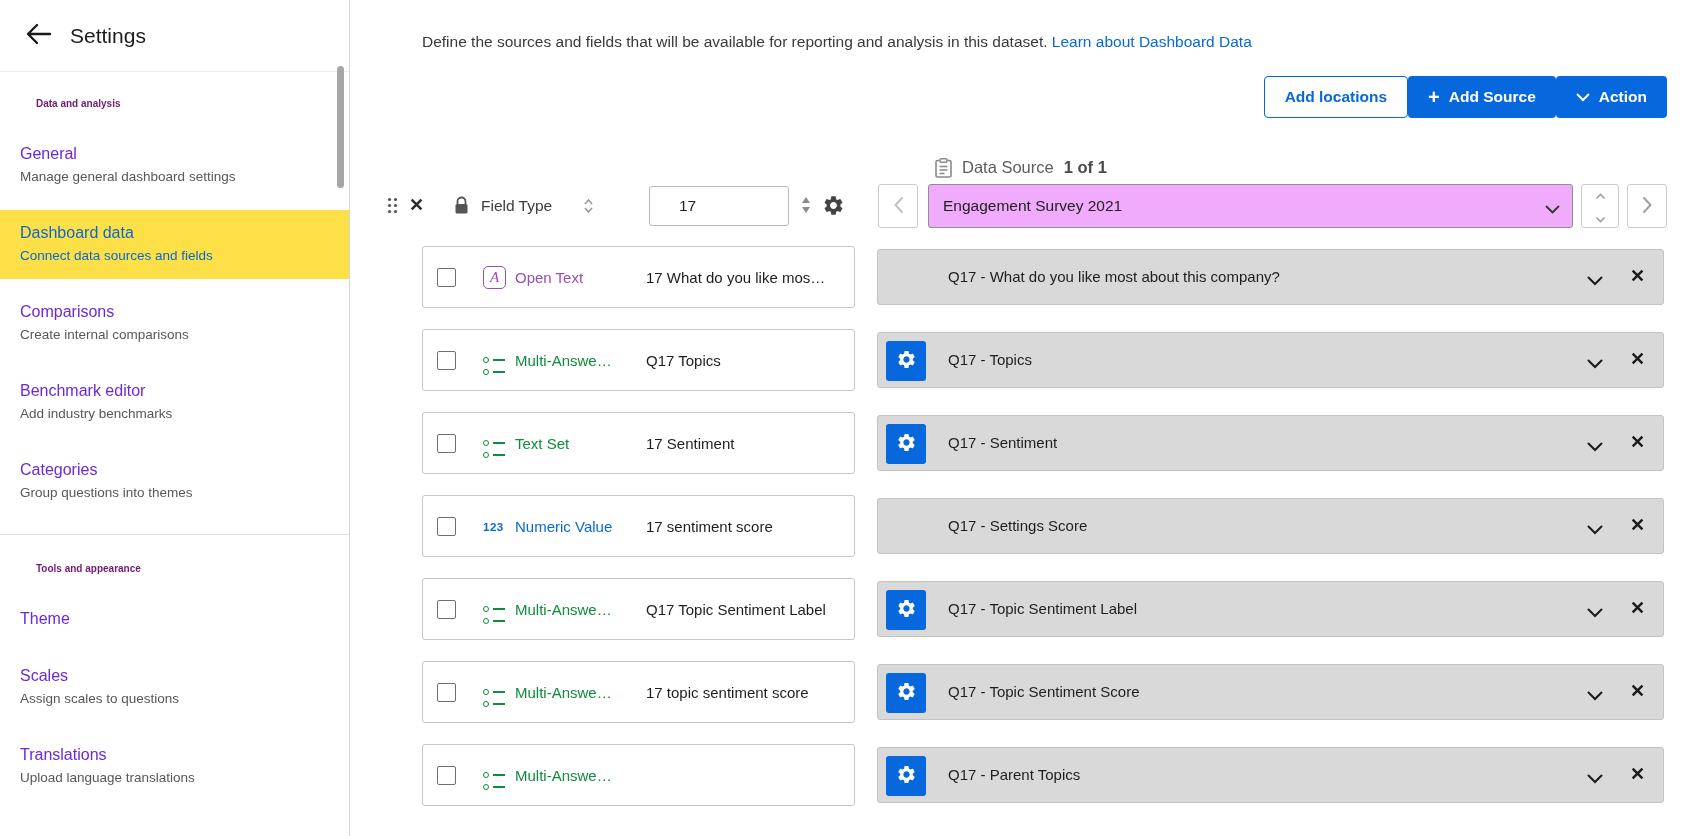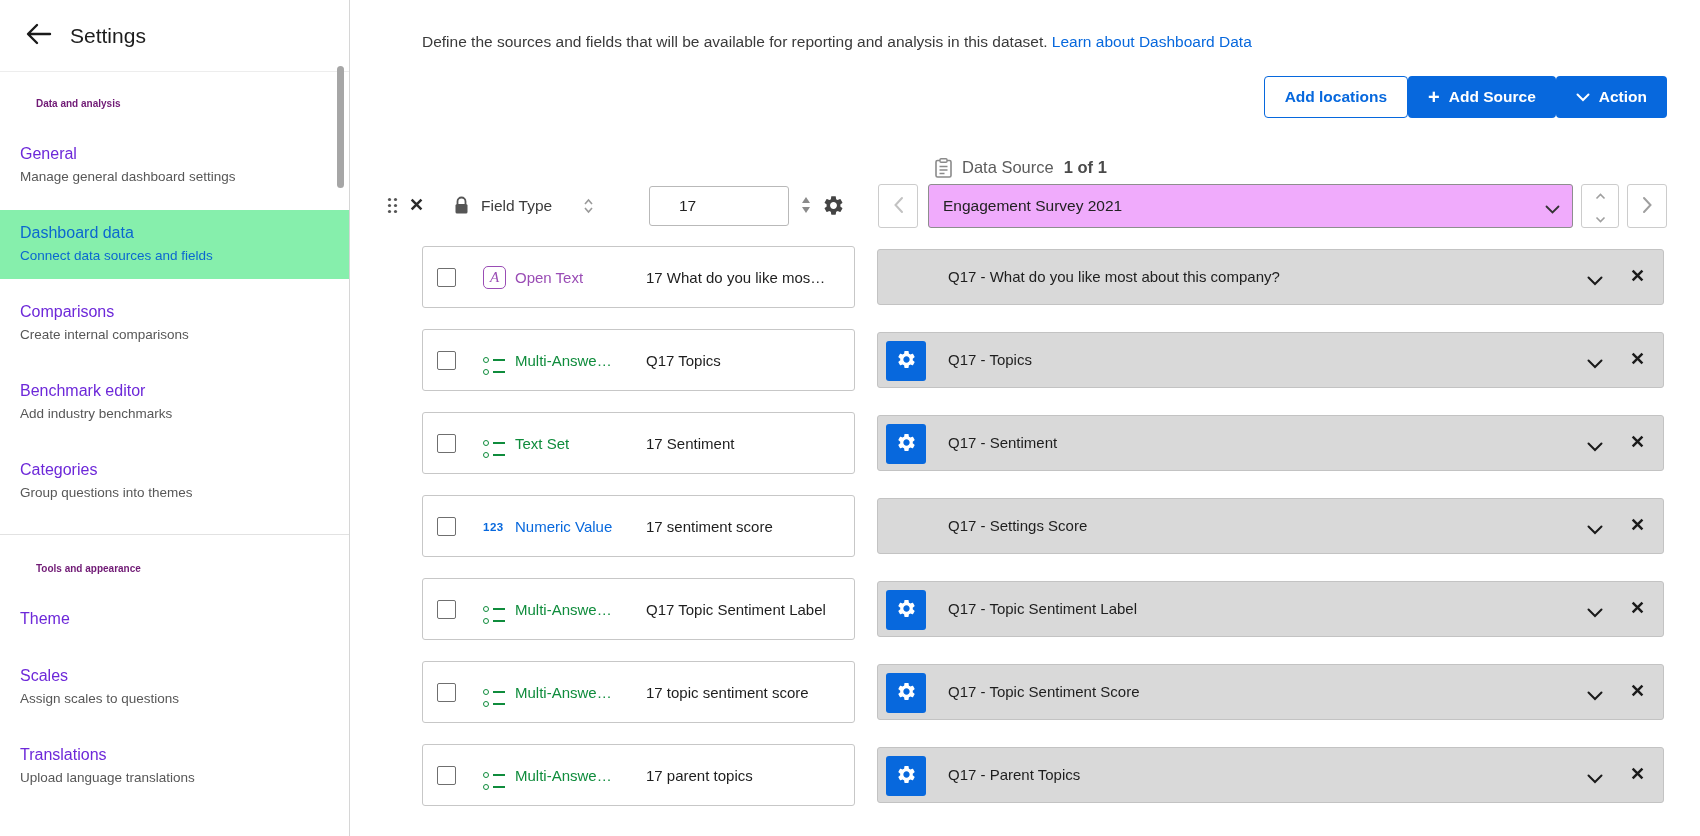--- a/index.html
+++ b/index.html
@@ -10,21 +10,21 @@
   
   .sidebar{position:absolute;left:0;top:0;bottom:0;width:350px;background:#fff;border-right:1px solid #d6d6d6}
   .sidebar-header{display:flex;align-items:center;gap:16px;height:72px;padding-left:24px;border-bottom:1px solid #ededed}
   .back-btn{width:30px;height:30px;border:none;background:none;cursor:pointer;display:flex;align-items:center;justify-content:center}
   .sidebar-title{font-size:21px;color:#1c1c1c}
   .nav{padding-top:26px}
   .nav-heading{font-size:10px;font-weight:bold;color:#701a75;padding:0 20px;margin:0 16px 22px}
   .nav-item{padding:13px 20px 14px;margin-bottom:10px;cursor:pointer}
   .nav-item-label{font-size:16px;color:#6d28d9;line-height:20px}
   .nav-item-sub{font-size:13.5px;color:#575757;line-height:19px;margin-top:3px}
-  .nav-item.selected{background:#86efac}
+  .nav-item.selected{background:#fde047}
   .nav-item.selected .nav-item-label,.nav-item.selected .nav-item-sub{color:#0b67d0}
   .nav-divider{border-top:1px solid #e2e2e2;margin:18px 0 28px}
   .scroll-thumb{position:absolute;top:66px;right:5px;width:7px;height:122px;border-radius:4px;background:#a6a6a6}
 
   
   .main{position:absolute;left:351px;top:0;right:0;bottom:0}
   .description{position:absolute;left:71px;top:33px;font-size:15.5px;color:#3a3a3a;white-space:nowrap}
   .description a{color:#0768dd;text-decoration:none;cursor:pointer}
   .actions{position:absolute;top:76px;right:33px;display:flex;gap:0}
   .btn{height:42px;border-radius:4px;font-size:15.5px;font-weight:600;display:flex;align-items:center;gap:9px;padding:0 20px;cursor:pointer;border:none;font-family:inherit;white-space:nowrap}
@@ -396,21 +396,20 @@
                 <span class="li-row">
                   <i class="li-dot"></i>
                   <i class="li-line"></i>
                 </span>
                 <span class="li-row">
                   <i class="li-dot"></i>
                   <i class="li-line"></i>
                 </span>
               </span></span>
       <span class="type-label multi-answer">Multi-Answe…</span>
-      <span class="field-name">17 parent topics</span>
     </div>
     <div class="map-bar">
       <button class="gear-btn">
         <span>
           <svg width="21" height="21" viewBox="0 0 24 24">
                   <path fill="#fff" d="M19.14 12.94c.04-.3.06-.61.06-.94 0-.32-.02-.64-.07-.94l2.03-1.58c.18-.14.23-.41.12-.61l-1.92-3.32c-.12-.22-.37-.29-.59-.22l-2.39.96c-.5-.38-1.03-.7-1.62-.94l-.36-2.54c-.04-.24-.24-.41-.48-.41h-3.84c-.24 0-.43.17-.47.41l-.36 2.54c-.59.24-1.13.57-1.62.94l-2.39-.96c-.22-.08-.47 0-.59.22L2.74 8.87c-.12.21-.08.47.12.61l2.03 1.58c-.05.3-.09.63-.09.94s.02.64.07.94l-2.03 1.58c-.18.14-.23.41-.12.61l1.92 3.32c.12.22.37.29.59.22l2.39-.96c.5.38 1.03.7 1.62.94l.36 2.54c.05.24.24.41.48.41h3.84c.24 0 .44-.17.47-.41l.36-2.54c.59-.24 1.13-.56 1.62-.94l2.39.96c.22.08.47 0 .59-.22l1.92-3.32c.12-.22.07-.47-.12-.61l-2.01-1.58zM12 15.6c-1.98 0-3.6-1.62-3.6-3.6s1.62-3.6 3.6-3.6 3.6 1.62 3.6 3.6-1.62 3.6-3.6 3.6z"></path>
                 </svg>
         </span>
       </button>
       <span class="map-label">Q17 - Parent Topics</span>

